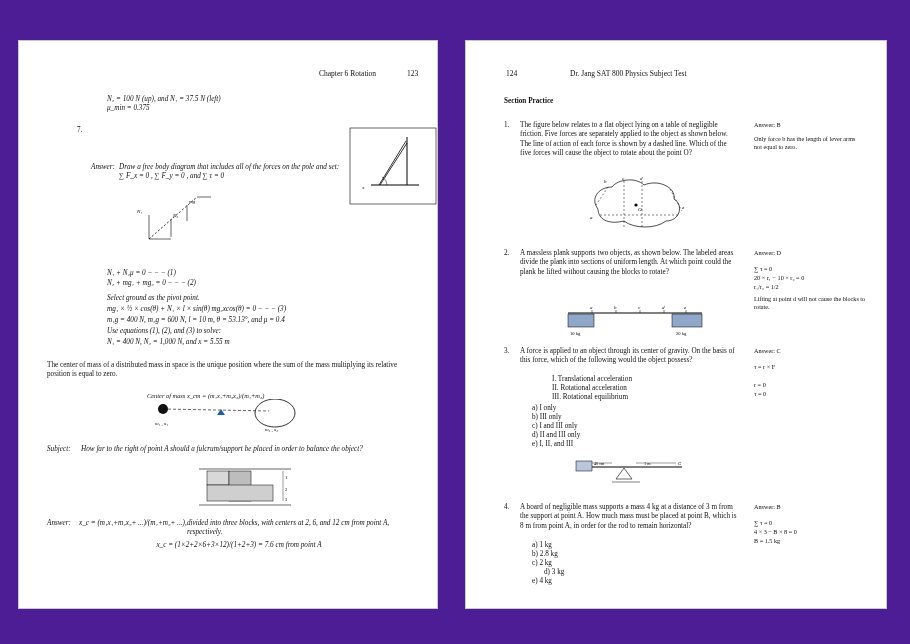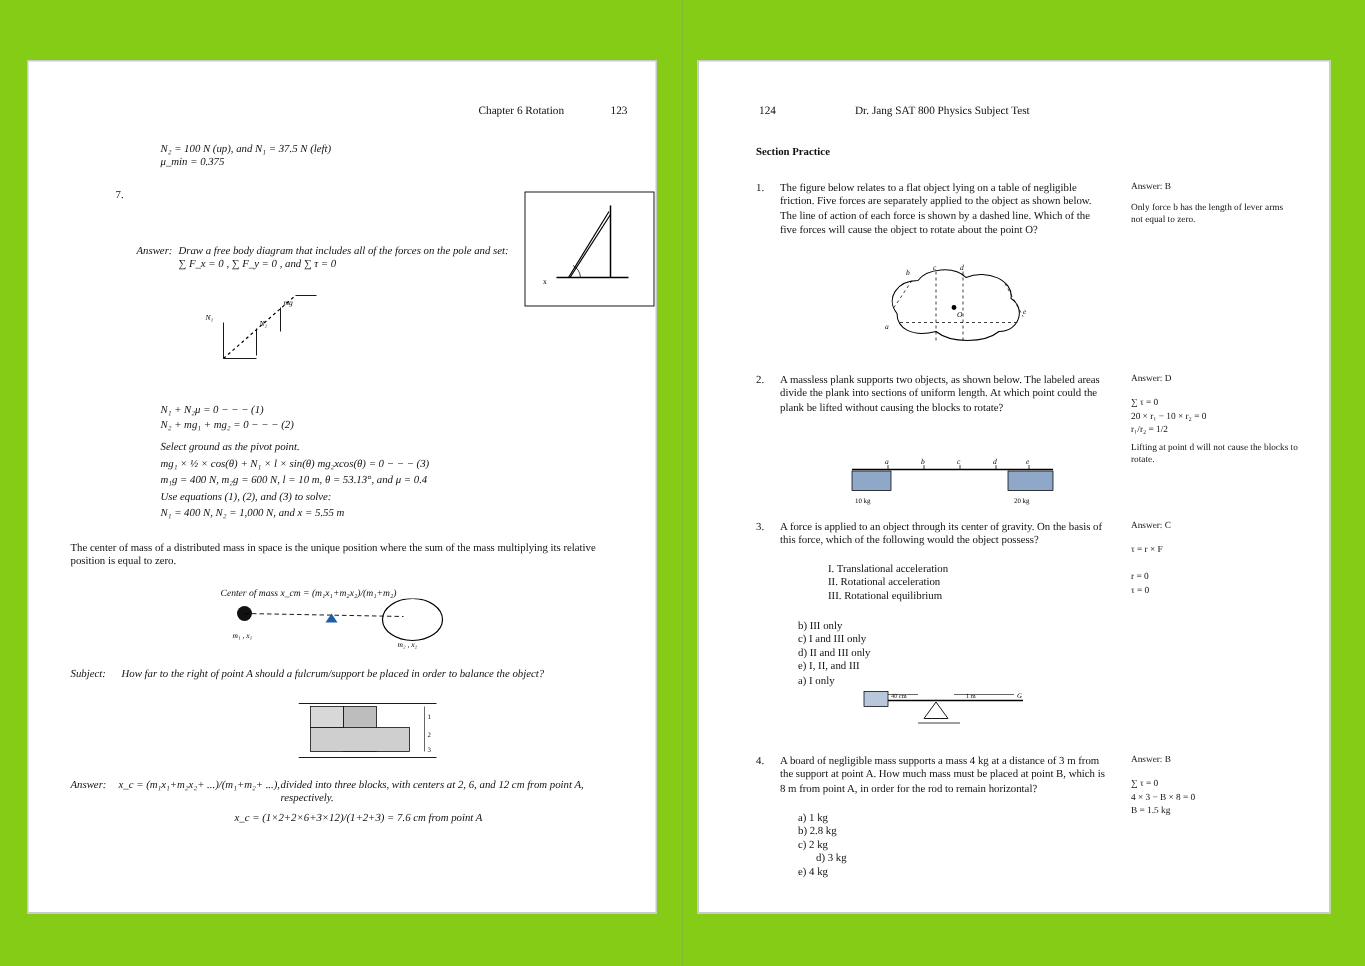--- a/index.html
+++ b/index.html
@@ -3,21 +3,21 @@
 <meta charset="utf-8">
 <style>
   html,body{margin:0;padding:0;}
   body{
     width:910px;height:644px;background:#808080;
     font-family:"Liberation Serif", serif;
     overflow:hidden;
   }
   .spread{position:relative;width:910px;height:644px;}
   .page{
-    position:absolute;top:0;background:#84cc16;height:644px;
+    position:absolute;top:0;background:#4c1d95;height:644px;
   }
   .page.left{left:0;width:455px;}
   .page.right{left:455px;width:455px;}
   .sheet{
     position:absolute;background:#fff;border:1px solid #c9c9c9;
   }
   .sheet.left{left:18px;top:40px;width:418px;height:567px;}
   .sheet.right{left:10px;top:40px;width:420px;height:567px;}
 
   .content{position:absolute;left:0;top:0;right:0;bottom:0;}
@@ -199,21 +199,21 @@
             <text x="18" y="38" font-size="4.6" font-family="Liberation Serif, serif">10 kg</text>
             <text x="124" y="38" font-size="4.6" font-family="Liberation Serif, serif">20 kg</text>
           </svg>
         </div>
 
         <div class="num" style="left:38px;top:306px;">3.</div>
         <div class="t" style="left:54px;top:306px;width:218px;">A force is applied to an object through its center of gravity. On the basis of this force, which of the following would the object possess?</div>
         <div class="t" style="left:86px;top:334px;">I. Translational acceleration</div>
         <div class="t" style="left:86px;top:343px;">II. Rotational acceleration</div>
         <div class="t" style="left:86px;top:352px;">III. Rotational equilibrium</div>
-        <div class="t" style="left:66px;top:363px;margin-top:46px;">a)  I only</div>
+        <div class="t" style="left:66px;top:363px;">a)  I only</div>
         <div class="t" style="left:66px;top:372px;">b)  III only</div>
         <div class="t" style="left:66px;top:381px;">c)  I and III only</div>
         <div class="t" style="left:66px;top:390px;">d)  II and III only</div>
         <div class="t" style="left:66px;top:399px;">e)  I, II, and III</div>
 
         <div class="ans" style="left:288px;top:306px;width:112px;">Answer: C</div>
         <div class="ans" style="left:288px;top:322px;">τ = r × F</div>
         <div class="ans" style="left:288px;top:340px;">r = 0</div>
         <div class="ans" style="left:288px;top:349px;">τ = 0</div>
 

